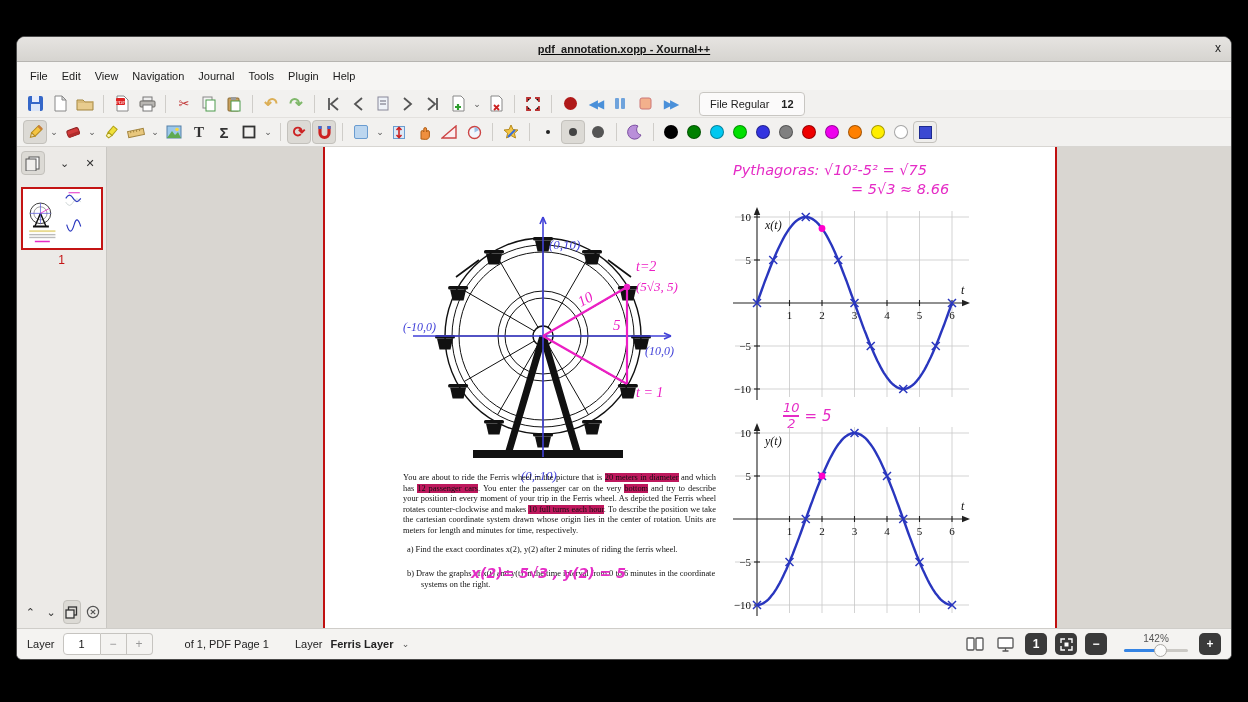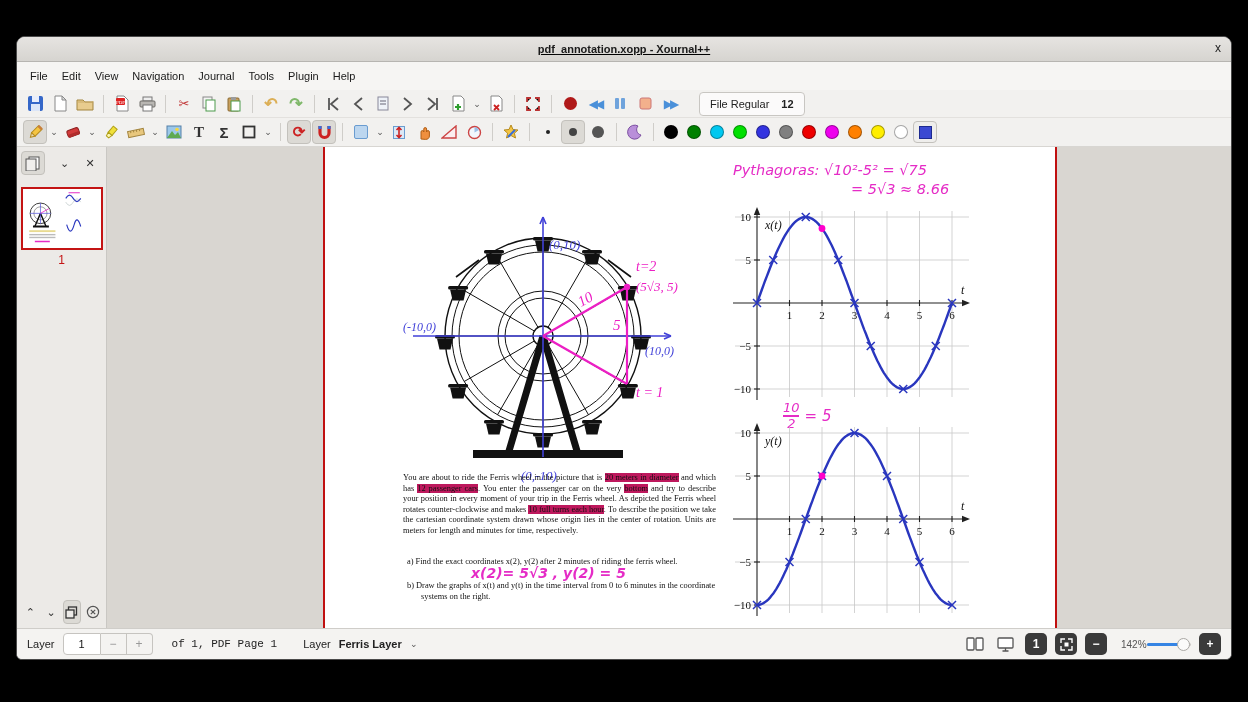--- a/index.html
+++ b/index.html
@@ -54,21 +54,21 @@
   .statusbar { height:31px; background:#f4f3f1; border-top:1px solid #cfcdc9; display:flex;
                align-items:center; padding:0 10px; font-size:11px; color:#222; flex:none; }
   .pageinput { width:38px; height:22px; background:#fff; border:1px solid #c6c4c0; border-radius:4px 0 0 4px;
                text-align:center; font-size:11px; color:#111; }
   .stepbtn { width:26px; height:22px; border:1px solid #c6c4c0; border-left:none; display:flex;
              align-items:center; justify-content:center; color:#999; font-size:12px; background:#f4f3f1; }
   .stepbtn.last { border-radius:0 4px 4px 0; }
   .darkbtn { width:22px; height:22px; background:#3a3a3a; color:#fff; border-radius:5px; display:flex;
              align-items:center; justify-content:center; font-size:12px; font-weight:bold; margin-left:8px; }
   .ghostbtn { width:24px; height:22px; display:flex; align-items:center; justify-content:center; margin-left:6px; }
-  .zoomwrap { display:flex; flex-direction:row; align-items:center; margin-left:14px; width:70px; }
+  .zoomwrap { display:flex; flex-direction:column; align-items:center; margin-left:14px; width:70px; }
   .zoomlabel { font-size:10px; color:#555; line-height:11px; }
   .slider { position:relative; width:64px; height:12px; }
   .slider .track { position:absolute; left:0; right:0; top:5px; height:3px; background:#cbc9c5; border-radius:2px; }
   .slider .fill { position:absolute; left:0; width:36px; top:5px; height:3px; background:#3584e4; border-radius:2px; }
   .slider .knob { position:absolute; left:30px; top:0; width:13px; height:13px; background:#fbfbfa;
                   border:1px solid #aaa8a4; border-radius:50%; }
   
   .pink { color:#e52cc6; }
   .hand { font-family:"DejaVu Sans", sans-serif; font-style:italic; }
   .pyth { position:absolute; left:408px; top:14px; font-size:14.5px; line-height:19px; }
@@ -77,21 +77,21 @@
   .frac { display:inline-flex; flex-direction:column; align-items:center; line-height:12px; font-size:13px; }
   .frac .bar { width:16px; height:2px; background:#e52cc6; margin:1px 0; }
   .graph { position:absolute; width:250px; height:205px; }
   #graph0 { left:398px; top:56px; }
   #graph1g { left:398px; top:272px; }
   .wheel { position:absolute; left:78px; top:56px; width:300px; height:290px; }
   .textblock { position:absolute; left:78px; top:326px; width:313px;
                font-family:"Liberation Serif", serif; font-size:8.4px; line-height:10.6px;
                color:#111; text-align:justify; }
   .hl { background:#be185d; }
-  .qitems { margin-top:20px; }
+  .qitems { margin-top:8px; }
   .qitem { margin:0 0 14px 4px; padding-left:14px; text-indent:-14px; text-align:left; }
   .answer { position:absolute; left:146px; top:418px; font-size:14px; font-weight:bold; }
   svg text { font-family:"Liberation Serif", serif; }
   .gridline { stroke:#c8c8c8; stroke-width:0.8; }
   .axisline { stroke:#222; stroke-width:1.1; fill:none; }
   .curve { stroke:#2936be; stroke-width:2.4; fill:none; stroke-linecap:round; }
   .mark { stroke:#2936be; stroke-width:1.5; fill:none; }
   .ticktext { font-size:11px; fill:#111; }
   .funclab { font-size:12px; font-style:italic; fill:#111; }
 </style>
@@ -661,21 +661,21 @@
 
       </div>
     </div>
   </div>
 
   <div class="statusbar">
     <span style="margin-right:8px;">Layer</span>
     <input class="pageinput" value="1" style="">
     <div class="stepbtn">−</div>
     <div class="stepbtn last">+</div>
-    <span style="margin-left:19px;font-family:Liberation Mono, monospace;">of 1, PDF Page 1</span>
+    <span style="margin-left:32px;">of 1, PDF Page 1</span>
     <span style="margin-left:26px;">Layer</span>
     <b style="margin-left:8px;">Ferris Layer</b>
     <span class="chev" style="margin-left:6px;">⌄</span>
 
     <div style="margin-left:auto; display:flex; align-items:center;">
       <div class="ghostbtn">
         <svg width="18" height="14">
             <rect x="1" y="1" width="7" height="12" rx="1" fill="#fff" stroke="#555" stroke-width="1.3"></rect>
             <rect x="10" y="1" width="7" height="12" rx="1" fill="#fff" stroke="#555" stroke-width="1.3"></rect>
           </svg>

